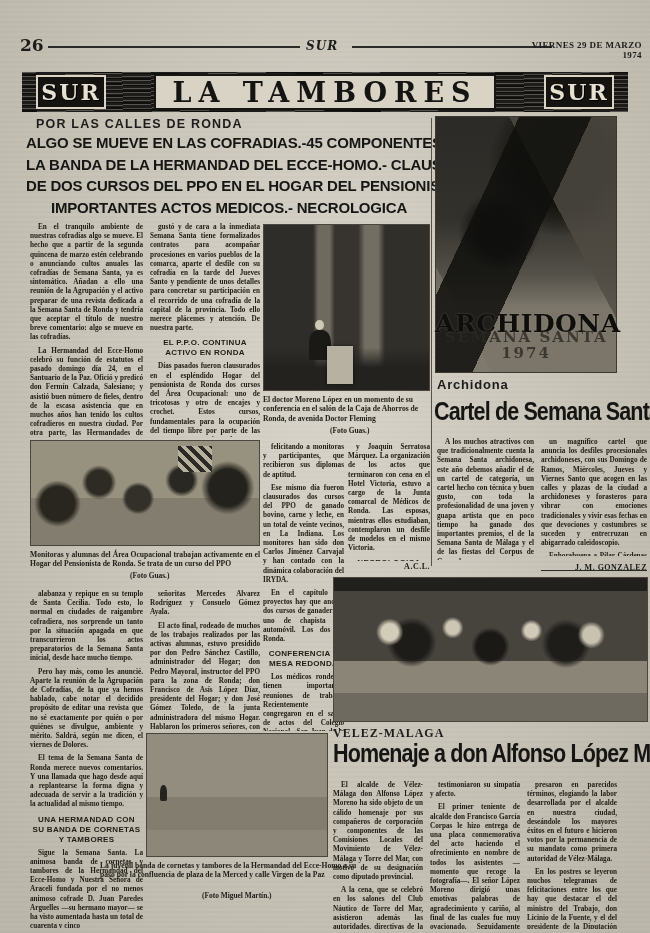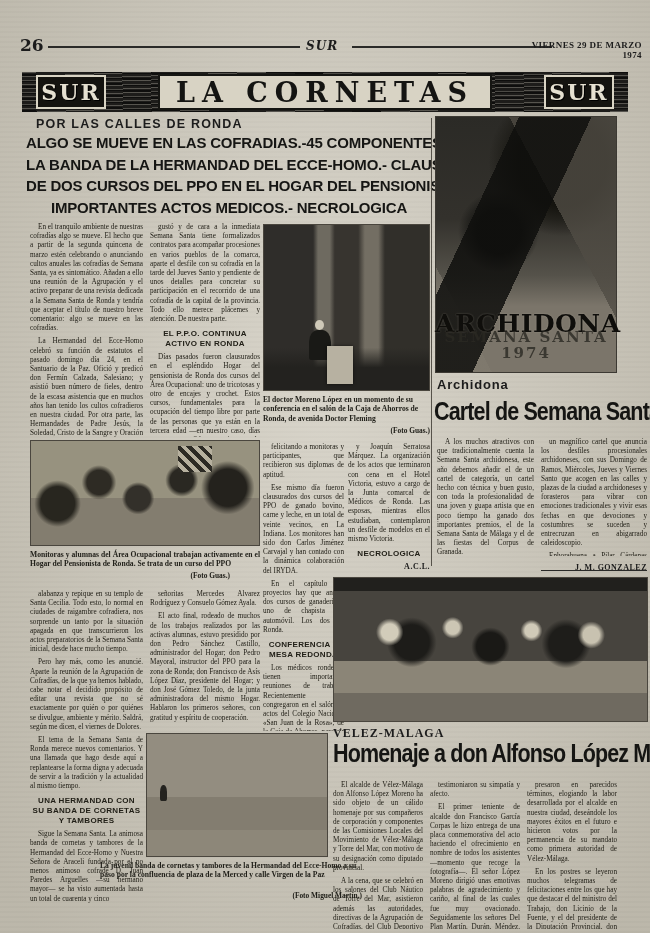--- a/index.html
+++ b/index.html
@@ -28,27 +28,27 @@
       text-shadow:1px 1px 0 #000;}
   .prov-box{height:32px;display:flex;align-items:center;justify-content:center;
       background:#d8d3c4;border:2px solid #151512;padding:0 16px;
       font:900 27px/27px "DejaVu Serif",serif;color:#141412;letter-spacing:7px;}
   
   .kicker{font:bold 12.5px/14px "Liberation Sans",sans-serif;letter-spacing:1.2px;}
   .hline{font:bold 15px/21.5px "Liberation Sans",sans-serif;letter-spacing:-.2px;
          white-space:nowrap;text-align:center;color:#161614;}
   
   .col{font:7.2px/9.2px "Liberation Serif",serif;text-align:justify;color:#222018;overflow:hidden;}
-  .col p{margin:0 0 4px;text-indent:8px;}
+  .col p{margin:0 0 4px;text-indent:8px;font-weight:bold;}
   .subhead{font:bold 8px/10px "Liberation Sans",sans-serif;text-align:center;margin:5px 2px 4px;
            text-indent:0;letter-spacing:.3px;color:#17171
 4;}
   .caption{font:bold 7.6px/9.4px "Liberation Serif",serif;color:#21201a;}
   .caption.just{text-align:justify;}
-  .credit{font:bold 7.4px/9px "Liberation Serif",serif;text-align:right;color:#21201a;}
+  .credit{font:bold 7.4px/9px "Liberation Serif",serif;color:#21201a;}
   .sign{font:bold 8px/10px "Liberation Serif",serif;text-align:right;letter-spacing:.5px;}
   .vrule{width:1px;background:#56524a;}
   
   .photo{box-shadow:0 0 0 1px #4a463e inset;}
   .photo-speaker{background:
       linear-gradient(0deg,#23221f 0 14%,rgba(0,0,0,0) 26%),
       linear-gradient(90deg,#2f2d2a 0 30%,#6e6a60 33% 40%,#37342f 43% 57%,#736e63 61% 69%,#312f2a 73% 100%);}
   .lectern{background:#b7b1a1;box-shadow:0 0 3px rgba(0,0,0,.6);}
   .head-dot{background:#cfc9b8;border-radius:50%;}
   .body-dark{background:#191916;border-radius:40% 40% 10% 10%;}
@@ -96,21 +96,21 @@
 <div class="page">
 
   <div class="abs pageno" style="left:20px;top:37px;">26</div>
   <div class="abs rule-h" style="left:48px;top:46px;width:252px;"></div>
   <div class="abs masthead" style="left:306px;top:40px;">SUR</div>
   <div class="abs rule-h" style="left:352px;top:46px;width:200px;"></div>
   <div class="abs dateline" style="left:520px;top:40px;width:122px;">VIERNES 29 DE MARZO 1974</div>
 
   <div class="abs banner" style="left:22px;top:72px;width:606px;height:40px;">
     <div class="sur-box">SUR</div>
-    <div class="prov-box">LA CORNETAS</div>
+    <div class="prov-box">LA TAMBORES</div>
     <div class="sur-box">SUR</div>
   </div>
 
   <div class="abs kicker" style="left:36px;top:117px;">POR LAS CALLES DE RONDA</div>
   <div class="abs" style="left:26px;top:132px;width:406px;">
     <div class="hline">ALGO SE MUEVE EN LAS COFRADIAS.-45 COMPONENTES TIENE</div>
     <div class="hline">LA BANDA DE LA HERMANDAD DEL ECCE-HOMO.- CLAUSURA</div>
     <div class="hline">DE DOS CURSOS DEL PPO EN EL HOGAR DEL PENSIONISTA.-</div>
     <div class="hline">IMPORTANTES ACTOS MEDICOS.- NECROLOGICA</div>
   </div>

